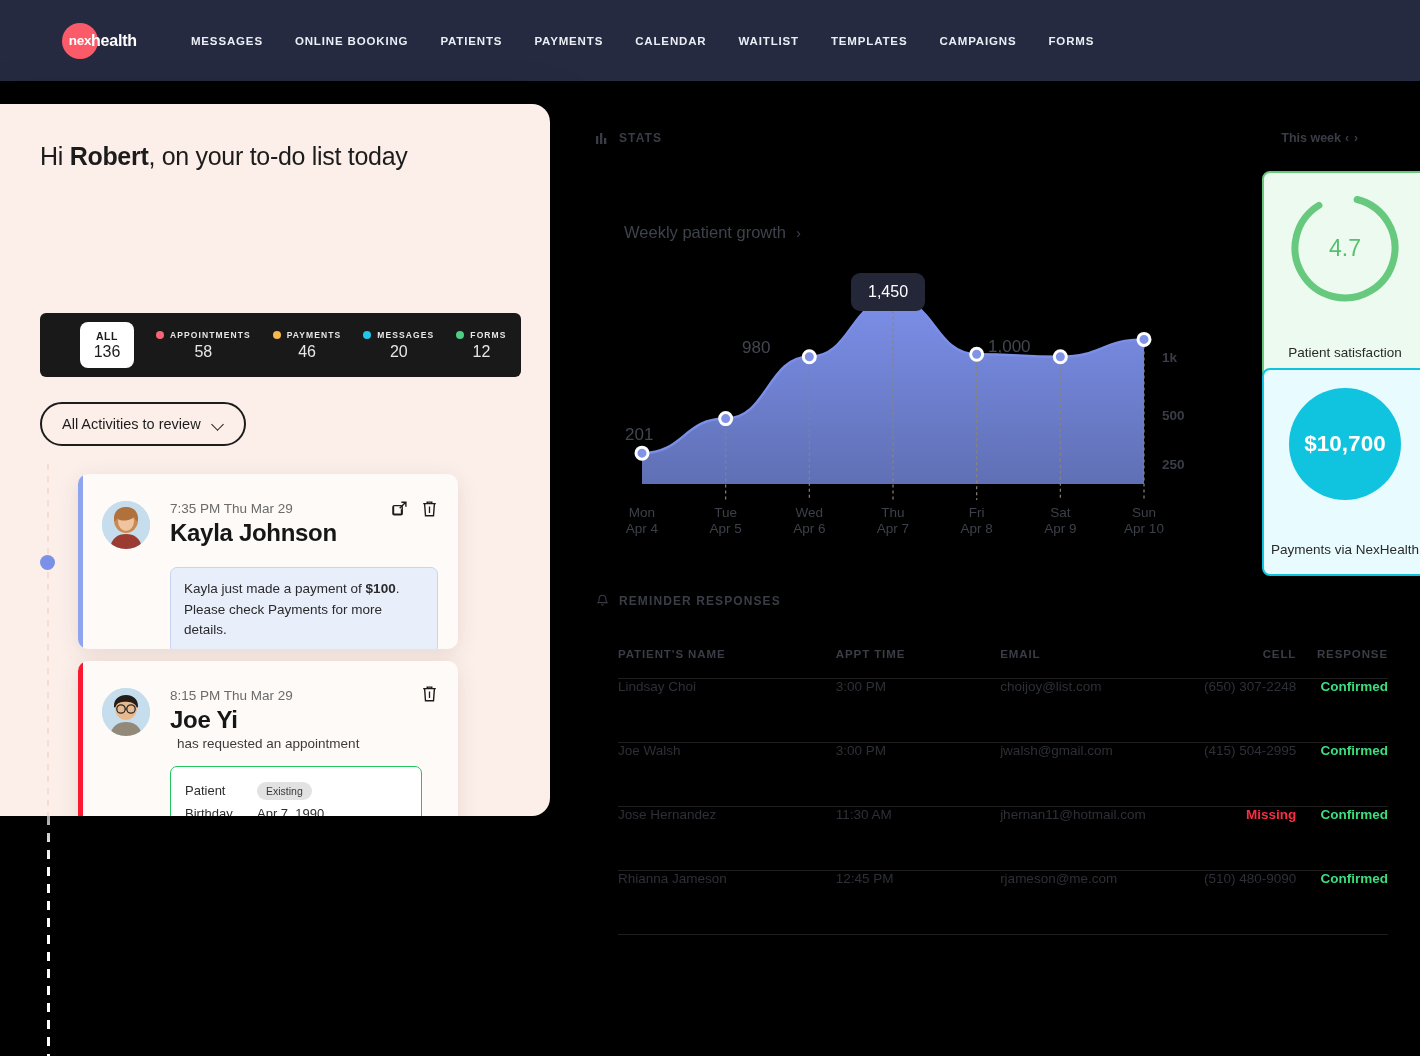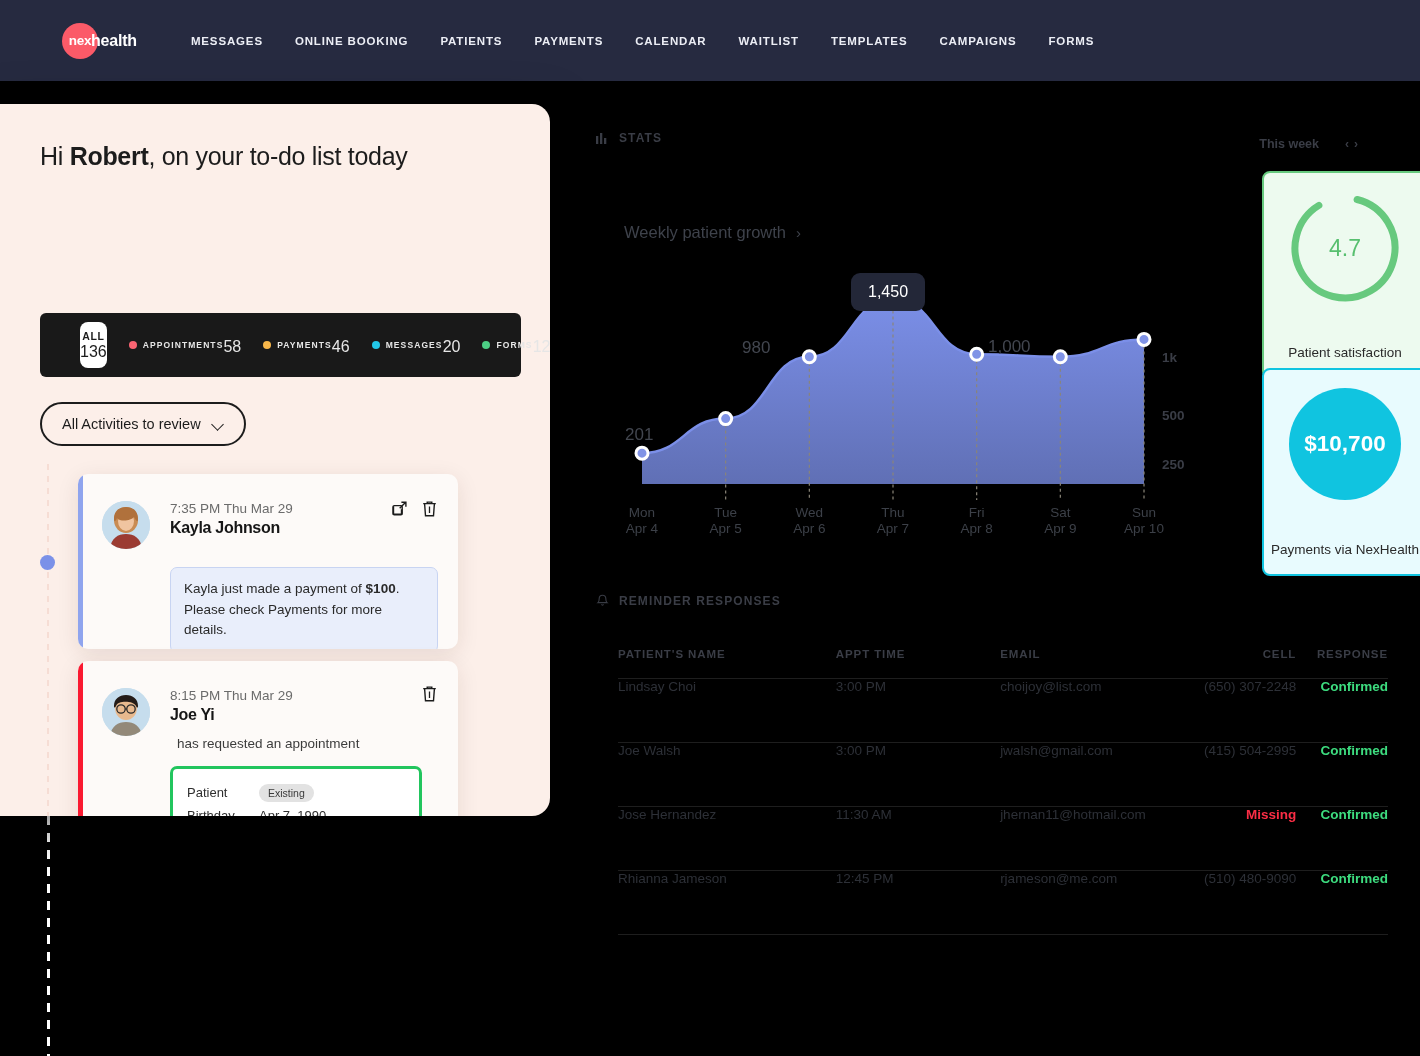--- a/index.html
+++ b/index.html
@@ -59,21 +59,21 @@
   }
   .tab-all {
     margin-left: 40px;
     width: 54px; height: 46px; background: #ffffff; border-radius: 8px;
     display: flex; flex-direction: column; align-items: center; justify-content: center;
     cursor: pointer;
   }
   .tab-all .t-label { font-size: 10.5px; font-weight: bold; color: #1c1c1c; letter-spacing: 0.6px; }
   .tab-all .t-val { font-size: 16px; color: #1c1c1c; margin-top: 1px; }
   .tab-item {
-    display: flex; align-items: center;
+    display: flex; flex-direction: column; align-items: center;
     margin-left: 22px; cursor: pointer;
   }
   .tab-item .t-head { display: flex; align-items: center; gap: 6px; }
   .tab-dot { width: 8px; height: 8px; border-radius: 50%; display: inline-block; }
   .tab-item .t-label { font-size: 8.5px; font-weight: bold; color: #e6e6e6; letter-spacing: 1.1px; }
   .tab-item .t-val { font-size: 16px; color: #e6e6e6; margin-top: 3px; }
 
   .filter-pill {
     position: absolute; left: 40px; top: 298px;
     height: 44px; padding: 0 20px;
@@ -111,55 +111,55 @@
   .act-card.two { left: 78px; top: 557px; width: 380px; height: 360px; z-index: 8; }
   .act-accent { position: absolute; left: 0; top: 0; width: 5px; height: 100%; }
   .act-accent.blue { background: #8fa4ee; }
   .act-accent.red  { background: #fa1930; }
 
   .av {
     position: absolute; left: 24px; top: 27px; width: 48px; height: 48px;
     border-radius: 50%; overflow: hidden; background: #c3dcea;
   }
   .act-time { position: absolute; left: 92px; top: 27px; font-size: 13.5px; color: #6b6b6b; }
-  .act-name { position: absolute; left: 92px; top: 45px; font-size: 16px; font-weight: bold; color: #161616; letter-spacing: -0.3px; }
+  .act-name { position: absolute; left: 92px; top: 45px; font-size: 24px; font-weight: bold; color: #161616; letter-spacing: -0.3px; }
   .act-sub  { position: absolute; left: 99px; top: 75px; font-size: 13.5px; color: #3c3c3c; }
 
   .icon-btn { position: absolute; cursor: pointer; }
   .msg-box {
     position: absolute; left: 92px; top: 93px; width: 268px;
     background: #e9eefb; border: 1px solid #c8d4f2; border-radius: 7px;
     padding: 11px 13px; font-size: 13.5px; color: #2a2a2a; line-height: 1.52;
   }
   .msg-box b { font-weight: bold; }
 
   .detail-box {
     position: absolute; left: 92px; top: 105px; width: 252px;
-    background: #ffffff; border: 3px solid #22c55e; border-radius: 7px;
+    background: #ffffff; border: 1px solid #22c55e; border-radius: 7px;
     padding: 12px 14px;
   }
   .d-row { display: flex; align-items: center; height: 23px; font-size: 13px; color: #2e2e2e; }
   .d-key { width: 72px; color: #2e2e2e; }
   .d-val { color: #2e2e2e; }
   .badge-existing {
     background: #e2e2e2; color: #3a3a3a; font-size: 10.5px;
     border-radius: 10px; padding: 3px 9px; display: inline-block;
   }
 
   
   .sec-head {
     position: absolute; display: flex; align-items: center; gap: 10px;
     color: #3a3d46; font-size: 12px; font-weight: bold; letter-spacing: 1.1px;
   }
   .stats-head { left: 596px; top: 131px; }
   .rem-head   { left: 596px; top: 594px; }
   .this-week {
     position: absolute; right: 62px; top: 131px;
-    display: flex; align-items: flex-end; gap: 26px;
-    color: #3a3d46; font-size: 12.5px; font-weight: bold; margin-top: 6px;
+    display: flex; align-items: flex-end; gap: 4px;
+    color: #3a3d46; font-size: 12.5px; font-weight: bold;
   }
   .wk-arrows { display: flex; gap: 5px; font-size: 12px; color: #3a3d46; cursor: pointer; }
 
   .chart-title {
     position: absolute; left: 624px; top: 223px;
     display: flex; align-items: center; gap: 10px;
     color: #3e424b; font-size: 16.5px;
   }
   .chart-title .arrow { font-size: 15px; }
 

